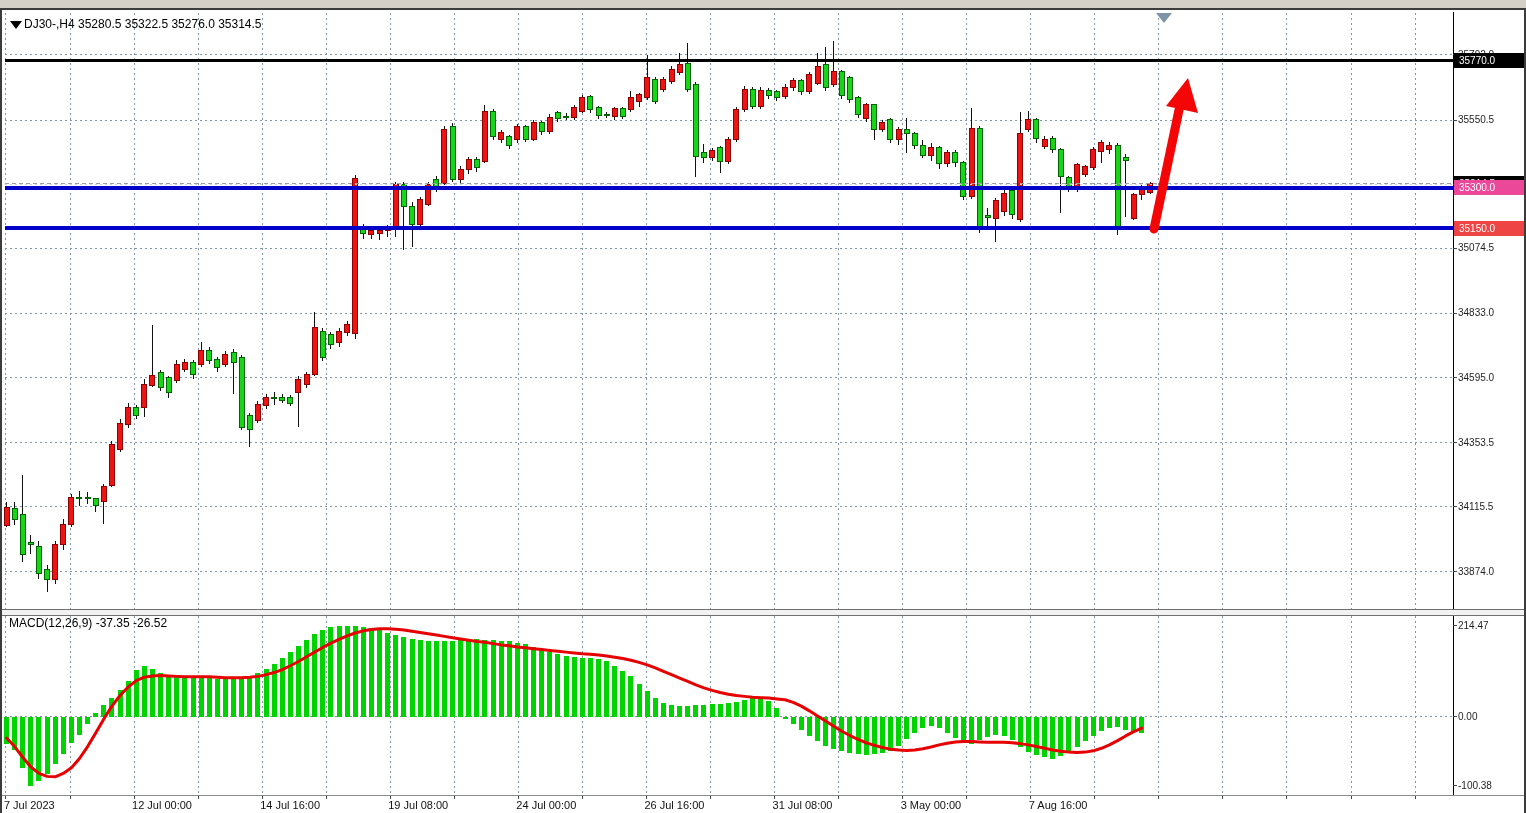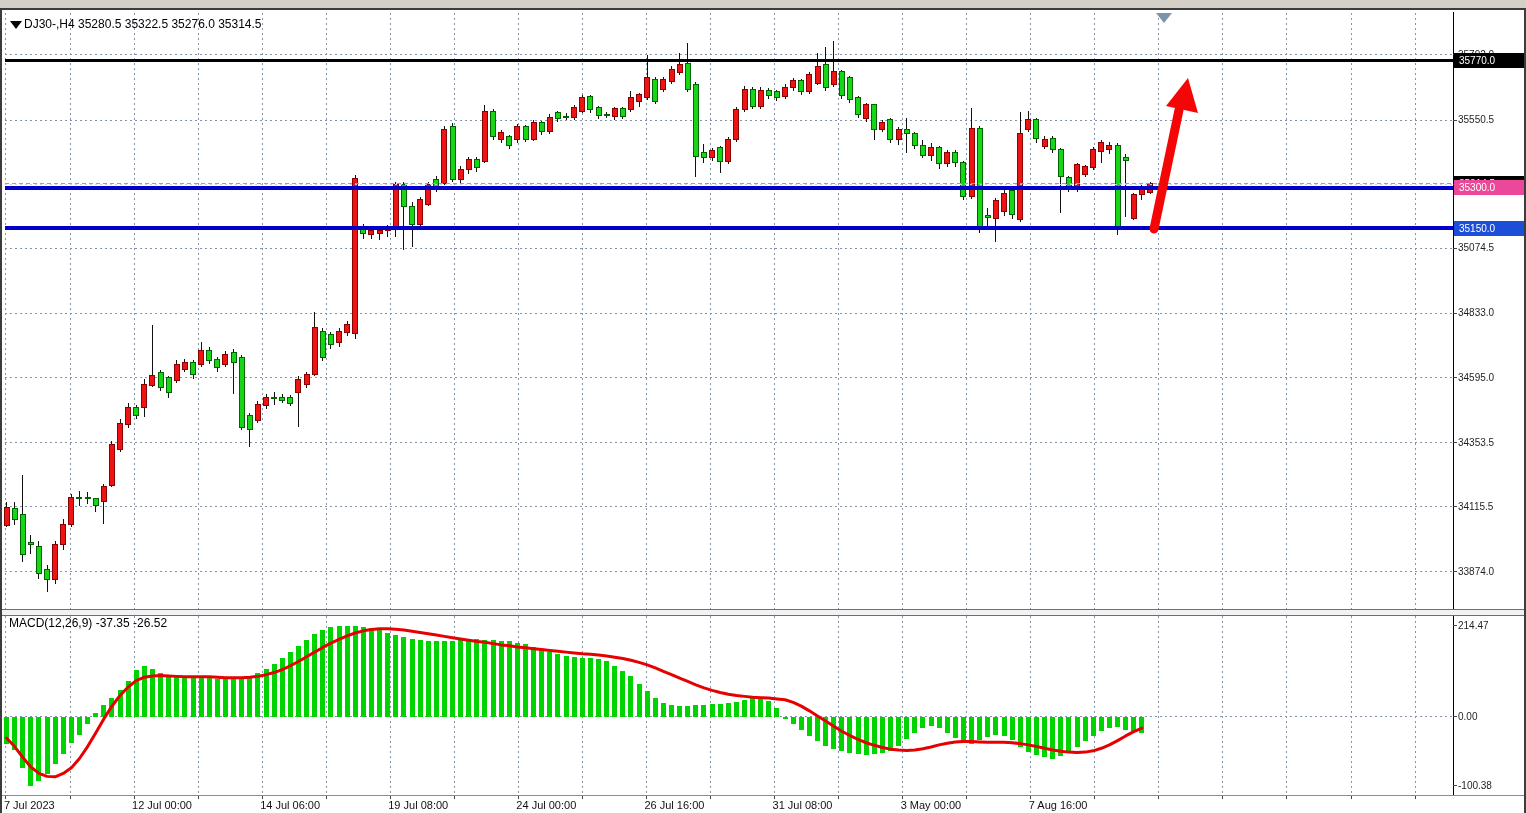--- a/index.html
+++ b/index.html
@@ -580,26 +580,26 @@
     <div class="axis-label" style="top: 103.092px;">35550.5</div>
     <div class="axis-label" style="top: 231.397px;">35074.5</div>
     <div class="axis-label" style="top: 296.493px;">34833.0</div>
     <div class="axis-label" style="top: 360.646px;">34595.0</div>
     <div class="axis-label" style="top: 425.742px;">34353.5</div>
     <div class="axis-label" style="top: 489.895px;">34115.5</div>
     <div class="axis-label" style="top: 554.991px; text-align: right;">33874.0</div>
     <div class="axis-badge" style="top: 43.4258px; background: rgb(0, 0, 0);">35770.0</div>
     <div class="axis-badge" style="top: 166.205px; background: rgb(0, 0, 0);">35314.5</div>
     <div class="axis-badge" style="top: 170.114px; background: #ec4899;">35300.0</div>
-    <div class="axis-badge" style="top: 210.546px; background: #1d4ed8;">35150.0</div>
+    <div class="axis-badge" style="top: 210.546px; background: #ef4444;">35150.0</div>
     <div class="axis-label" style="top: 608.536px;">214.47</div>
     <div class="axis-label" style="top: 699.8px;">0.00</div>
     <div class="axis-label" style="top: 768.894px;">-100.38</div>
     <div class="date-label" style="left: 1.95px;">7 Jul 2023</div>
     <div class="date-label" style="left: 130.05px;">12 Jul 00:00</div>
-    <div class="date-label" style="left: 258.15px;">14 Jul 06:00</div>
+    <div class="date-label" style="left: 258.15px;">14 Jul 16:00</div>
     <div class="date-label" style="left: 386.25px;">19 Jul 08:00</div>
     <div class="date-label" style="left: 514.35px;">24 Jul 00:00</div>
     <div class="date-label" style="left: 642.45px;">26 Jul 16:00</div>
     <div class="date-label" style="left: 770.55px;">31 Jul 08:00</div>
     <div class="date-label" style="left: 898.65px;">3 May 00:00</div>
     <div class="date-label" style="left: 1026.75px;">7 Aug 16:00</div>
   </div>
 
 </body></html>

